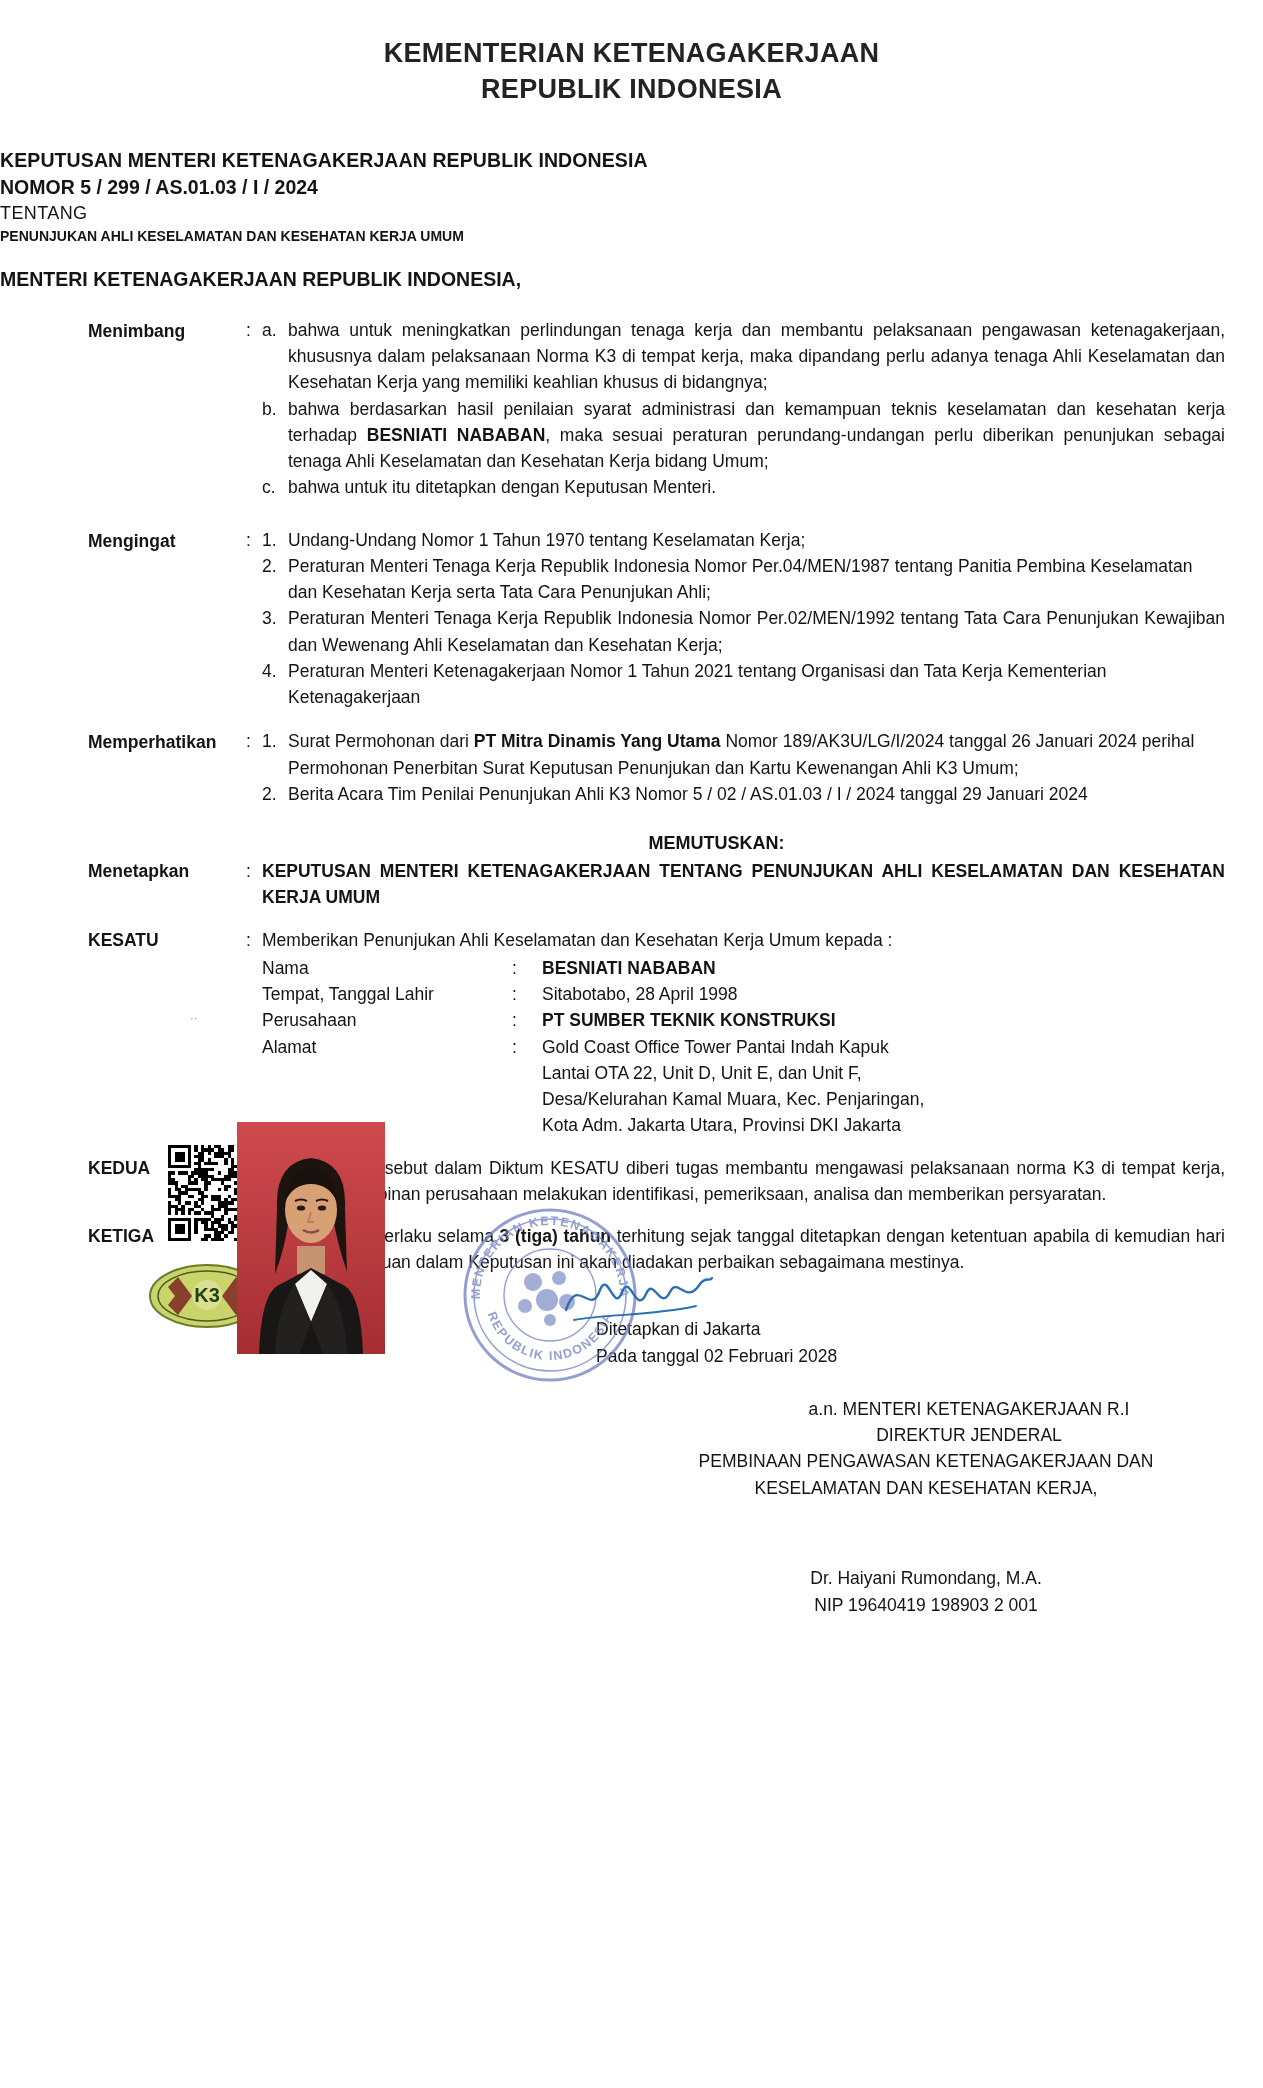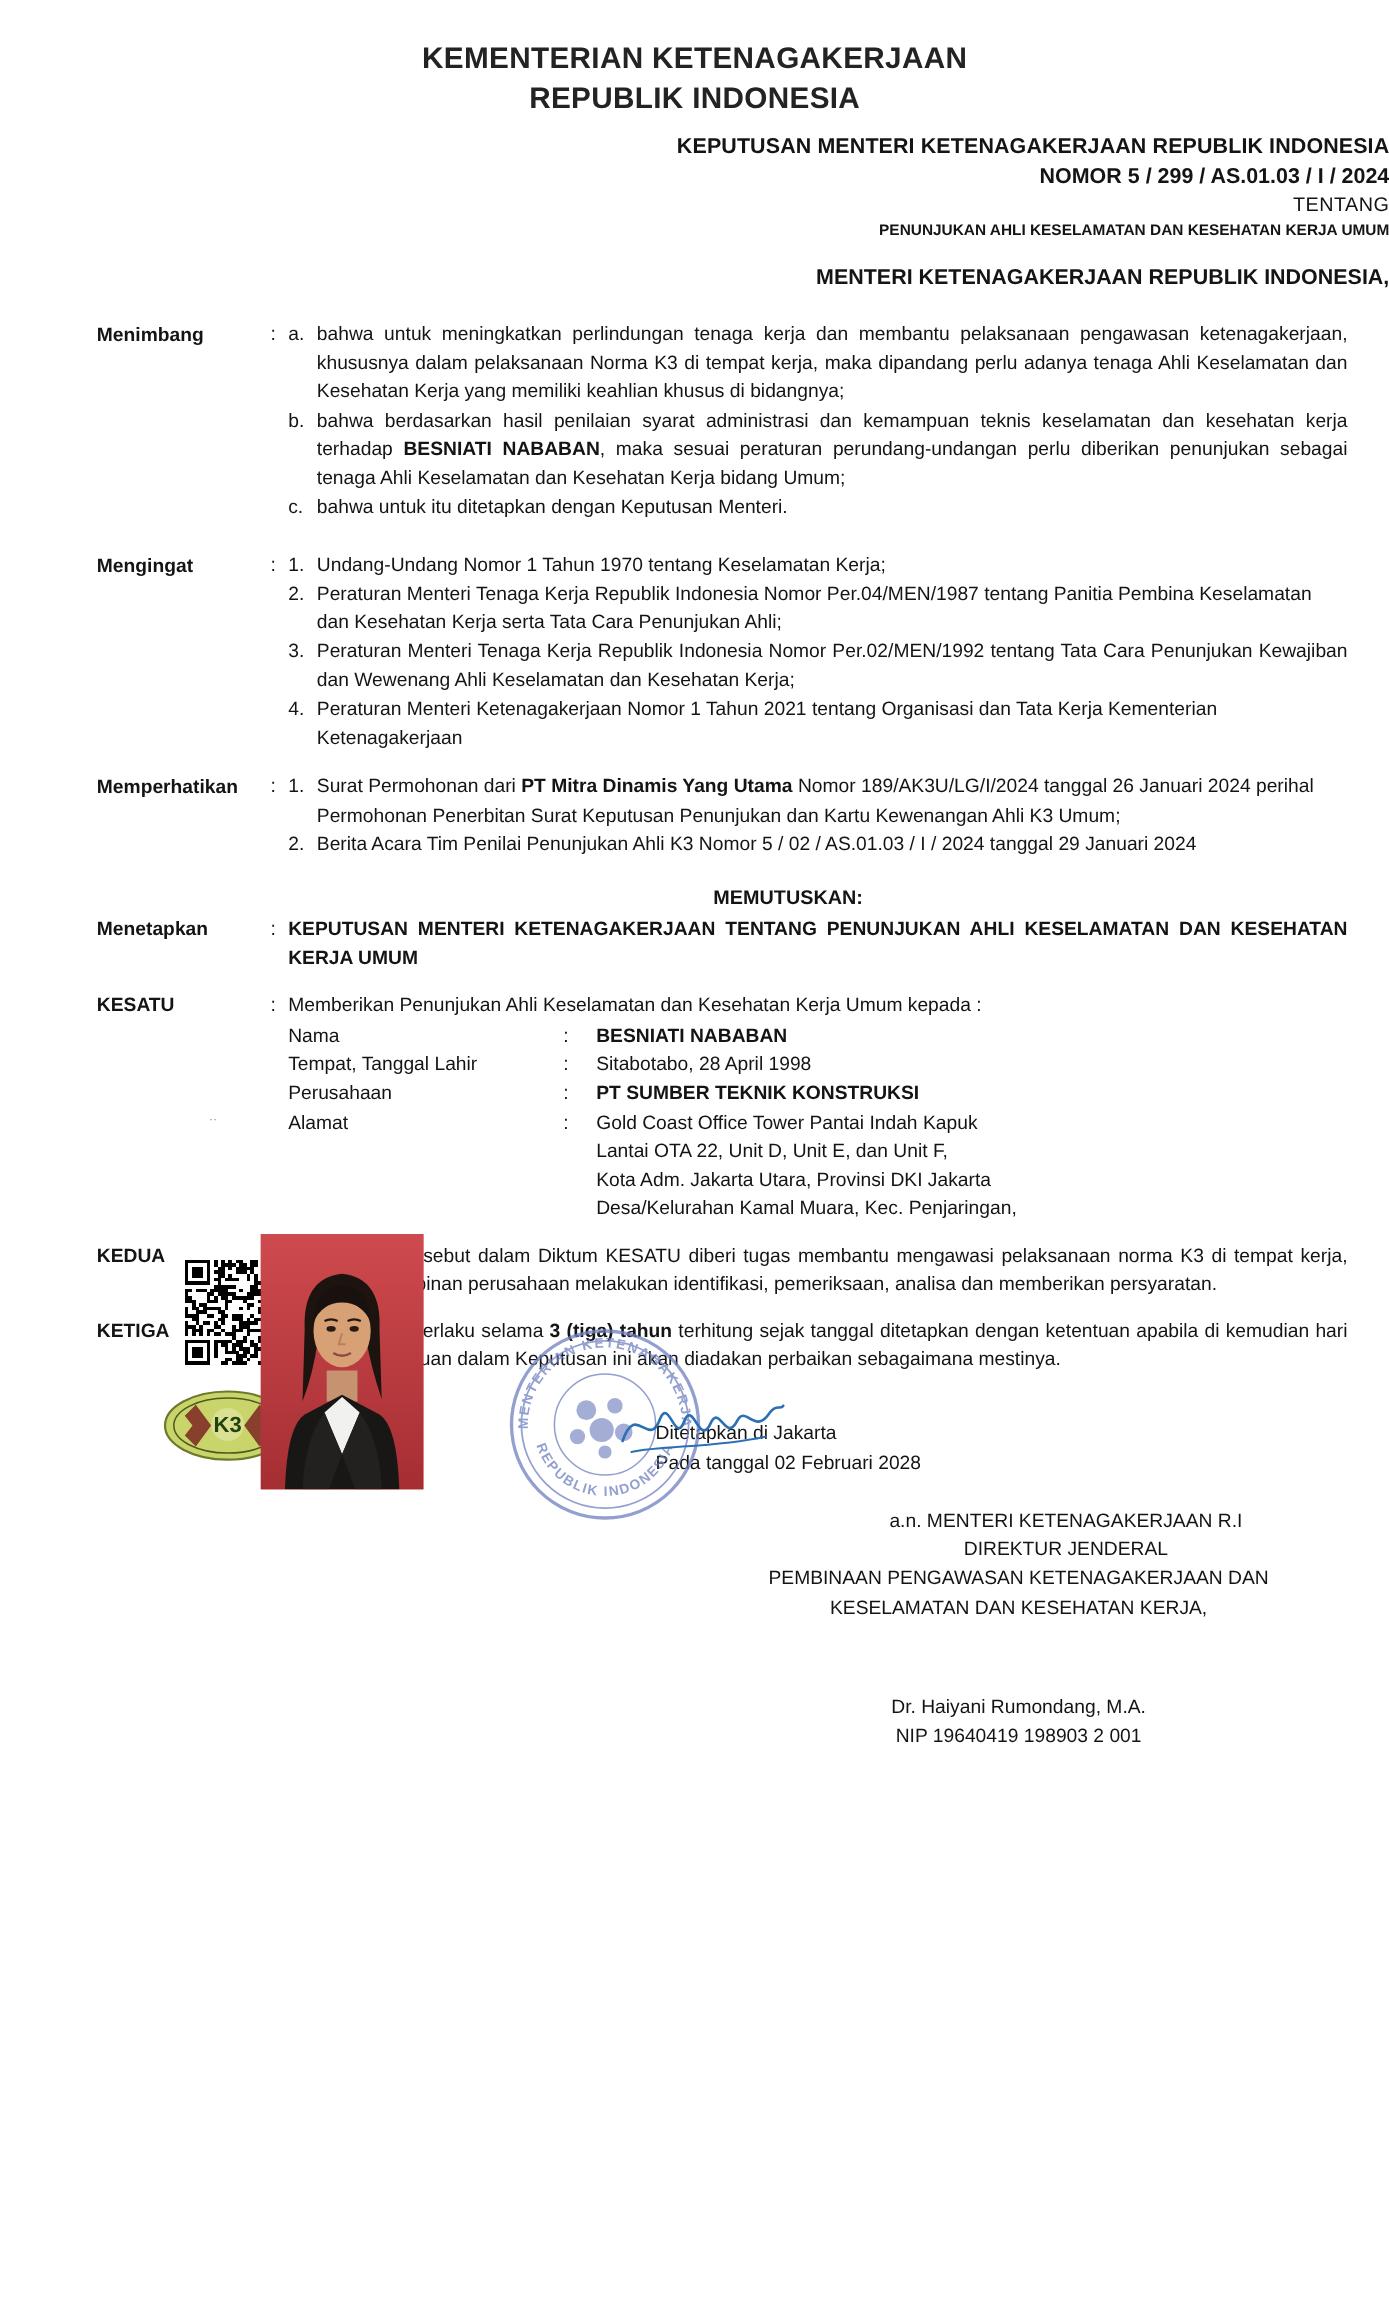--- a/index.html
+++ b/index.html
@@ -14,21 +14,21 @@
     overflow:hidden;
   }
   .page { position:relative; width:1263px; height:2088px; padding:0; }
 
   
   .hdr { text-align:center; padding-top:36px; }
   .hdr-line1, .hdr-line2 {
     font-size:27px; font-weight:bold; letter-spacing:0.3px;
     line-height:1.32; color:#232323;
   }
-  .sub-block { margin-top:13px; text-align:right; }
+  .sub-block { margin-top:40px; text-align:left; }
   .sub1 { font-size:19.5px; font-weight:bold; line-height:1.36; letter-spacing:0.1px; }
   .sub2 { font-size:19.5px; font-weight:bold; line-height:1.36; }
   .sub3 { font-size:18px; font-weight:normal; line-height:1.5; letter-spacing:0.4px; }
   .sub4 { font-size:14px; font-weight:bold; line-height:1.4; }
   .sub5 { font-size:19.5px; font-weight:bold; margin-top:21px; }
 
   
   .body-wrap { margin-top:26px; padding:0 38px 0 88px; }
   .row { display:flex; align-items:flex-start; margin-bottom:18px; }
   .row-label {
@@ -217,22 +217,22 @@
             <div class="data-key">Perusahaan</div>
             <div class="data-sep">:</div>
             <div class="data-val b">PT SUMBER TEKNIK KONSTRUKSI</div>
           </div>
           <div class="addr-line">
             <div class="data-key">Alamat</div>
             <div class="data-sep">:</div>
             <div class="data-val">
               <div>Gold Coast Office Tower Pantai Indah Kapuk</div>
               <div>Lantai OTA 22, Unit D, Unit E, dan Unit F,</div>
+              <div>Desa/Kelurahan Kamal Muara, Kec. Penjaringan,</div>
               <div>Kota Adm. Jakarta Utara, Provinsi DKI Jakarta</div>
-              <div>Desa/Kelurahan Kamal Muara, Kec. Penjaringan,</div>
             </div>
           </div>
         </div>
       </div>
     </div>
 
     <div class="decree-row">
       <div class="decree-label">KEDUA</div>
       <div class="decree-colon">:</div>
       <div class="decree-content" style="text-align:justify;">Kepada Ahli tersebut dalam Diktum KESATU diberi tugas membantu mengawasi pelaksanaan norma K3 di tempat kerja, membantu pimpinan perusahaan melakukan identifikasi, pemeriksaan, analisa dan memberikan persyaratan.</div>

